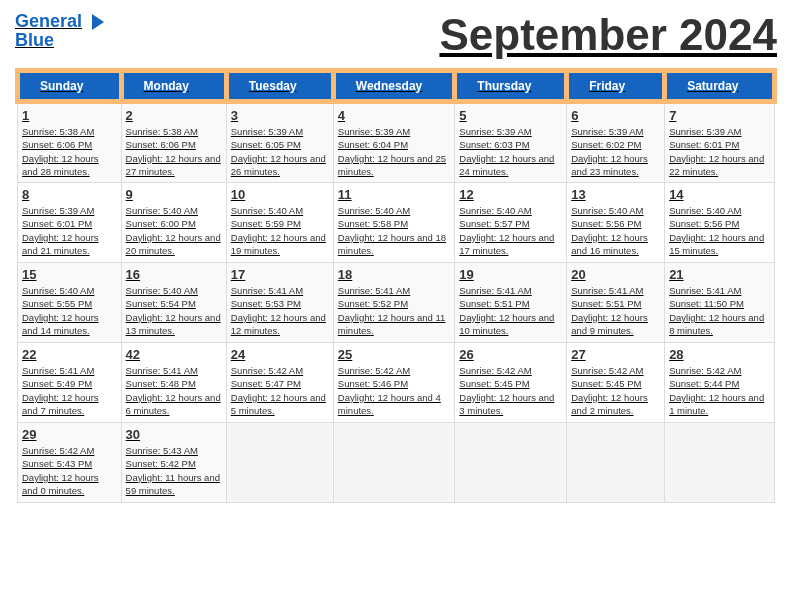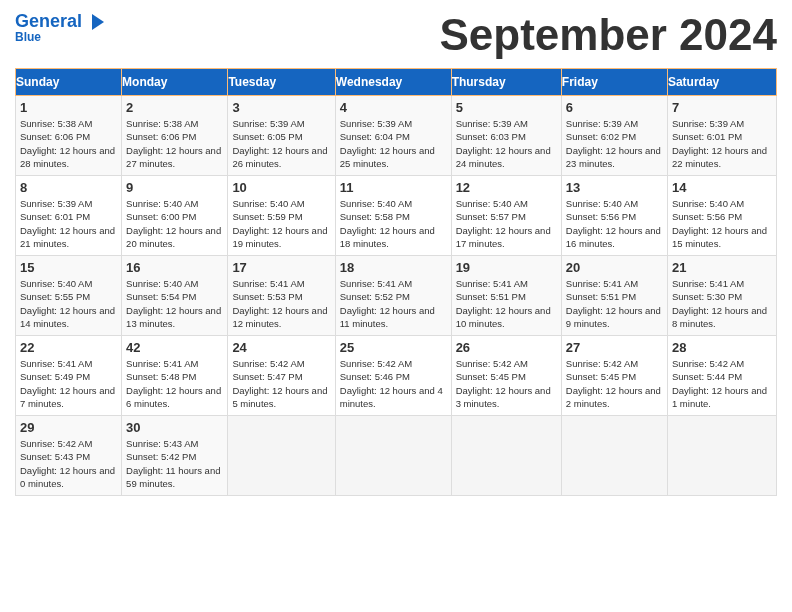--- a/index.html
+++ b/index.html
@@ -6,20 +6,21 @@
     body {
       font-family: Arial, sans-serif;
       background: #fff;
       width: 792px;
       height: 612px;
       overflow: hidden;
     }
     .container {
       width: 792px;
       padding: 10px 15px;
+      text-decoration: underline;
     }
     .header {
       display: flex;
       justify-content: space-between;
       align-items: flex-start;
       margin-bottom: 8px;
     }
     .logo {
       display: flex;
       align-items: center;
@@ -53,25 +54,25 @@
     table {
       width: 100%;
       border-collapse: collapse;
       font-size: 10px;
     }
     thead tr {
       background-color: #1565c0;
       color: white;
     }
     thead th {
-      padding: 6px 0;
+      padding: 6px 20px;
       text-align: left;
       font-size: 12px;
       font-weight: bold;
-      border: 1px solid #fdba74;
+      border: 5px solid #fdba74;
     }
     tbody tr {
       border-bottom: 1px solid #ccc;
     }
     tbody tr:nth-child(odd) {
       background-color: #f9f9f9;
     }
     tbody tr:nth-child(even) {
       background-color: #ffffff;
     }
@@ -104,21 +105,21 @@
     <div class="logo">
       <div>
         <div style="display:flex;align-items:center;">
           <span class="logo-text">
             <span>General</span>
           </span>
           <svg class="logo-icon" viewBox="0 0 30 30">
             <polygon points="10,5 25,15 10,25" fill="#1565c0"></polygon>
           </svg>
         </div>
-        <div style="font-size:12px;font-weight:bold;color:#1565c0;margin-top:-4px;">Blue</div>
+        <div style="font-size:18px;font-weight:bold;color:#1565c0;margin-top:-4px;">Blue</div>
       </div>
     </div>
     <div class="title-area">
       <div class="month-title">September 2024</div>
     </div>
   </div>
 
   <table>
     <thead>
       <tr>
@@ -294,21 +295,21 @@
         <div class="cell-content">
           <span>Sunrise: 5:41 AM</span><br>
           <span>Sunset: 5:51 PM</span><br>
           <span>Daylight: 12 hours and 9 minutes.</span>
         </div>
       </td>
           <td>
         <span class="day-num">21</span>
         <div class="cell-content">
           <span>Sunrise: 5:41 AM</span><br>
-          <span>Sunset: 5:30 PM</span><br>
+          <span>Sunset: 11:50 PM</span><br>
           <span>Daylight: 12 hours and 8 minutes.</span>
         </div>
       </td>
         </tr>
         <tr>
           <td>
         <span class="day-num">22</span>
         <div class="cell-content">
           <span>Sunrise: 5:41 AM</span><br>
           <span>Sunset: 5:49 PM</span><br>

